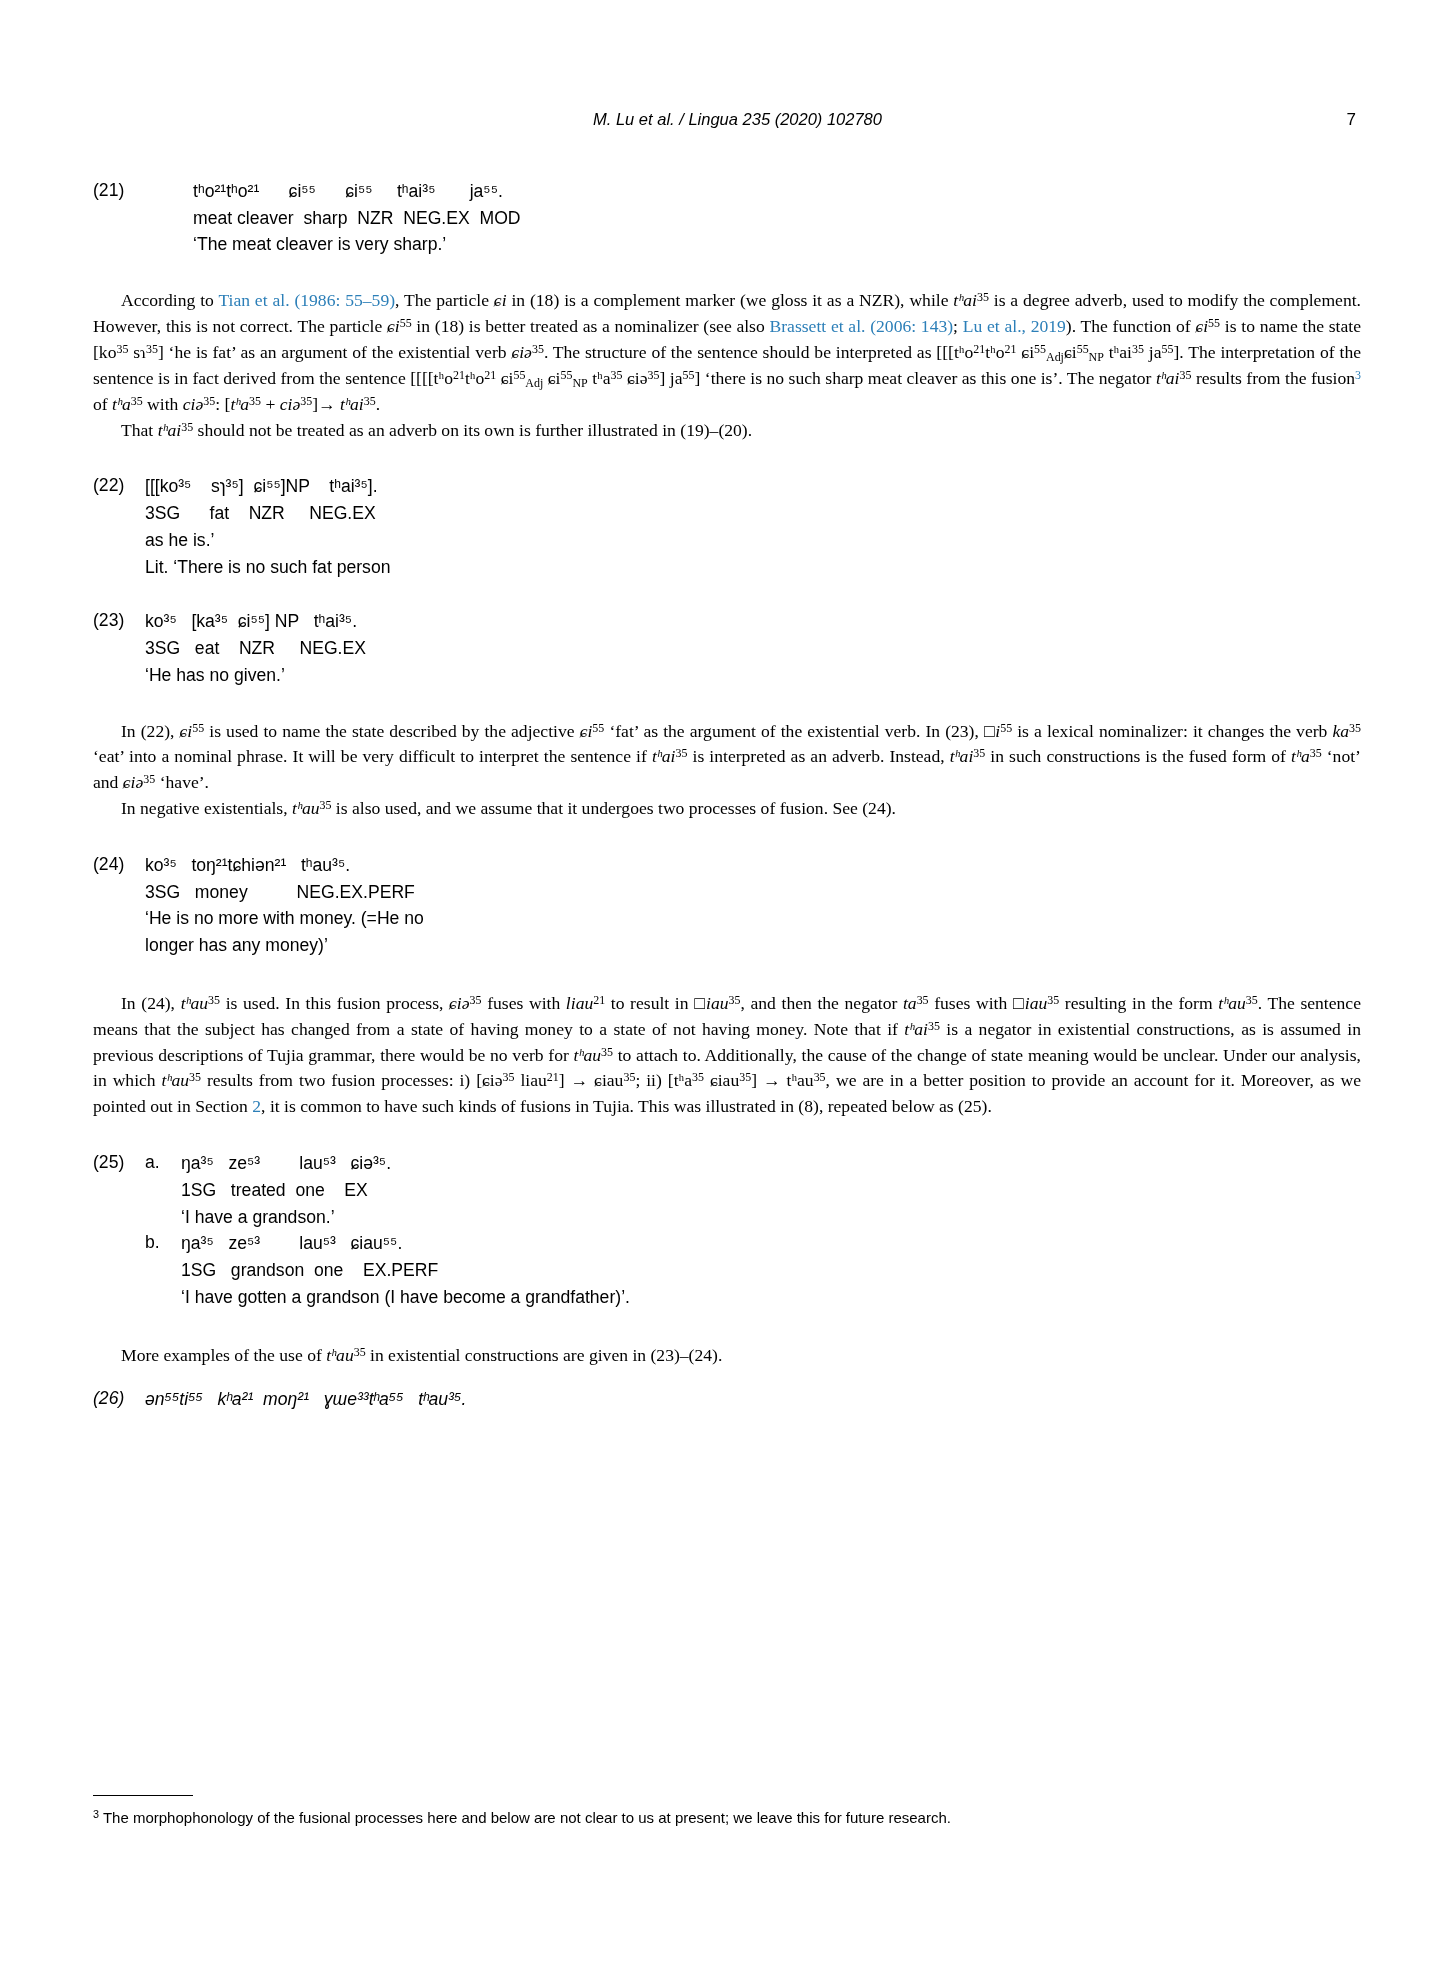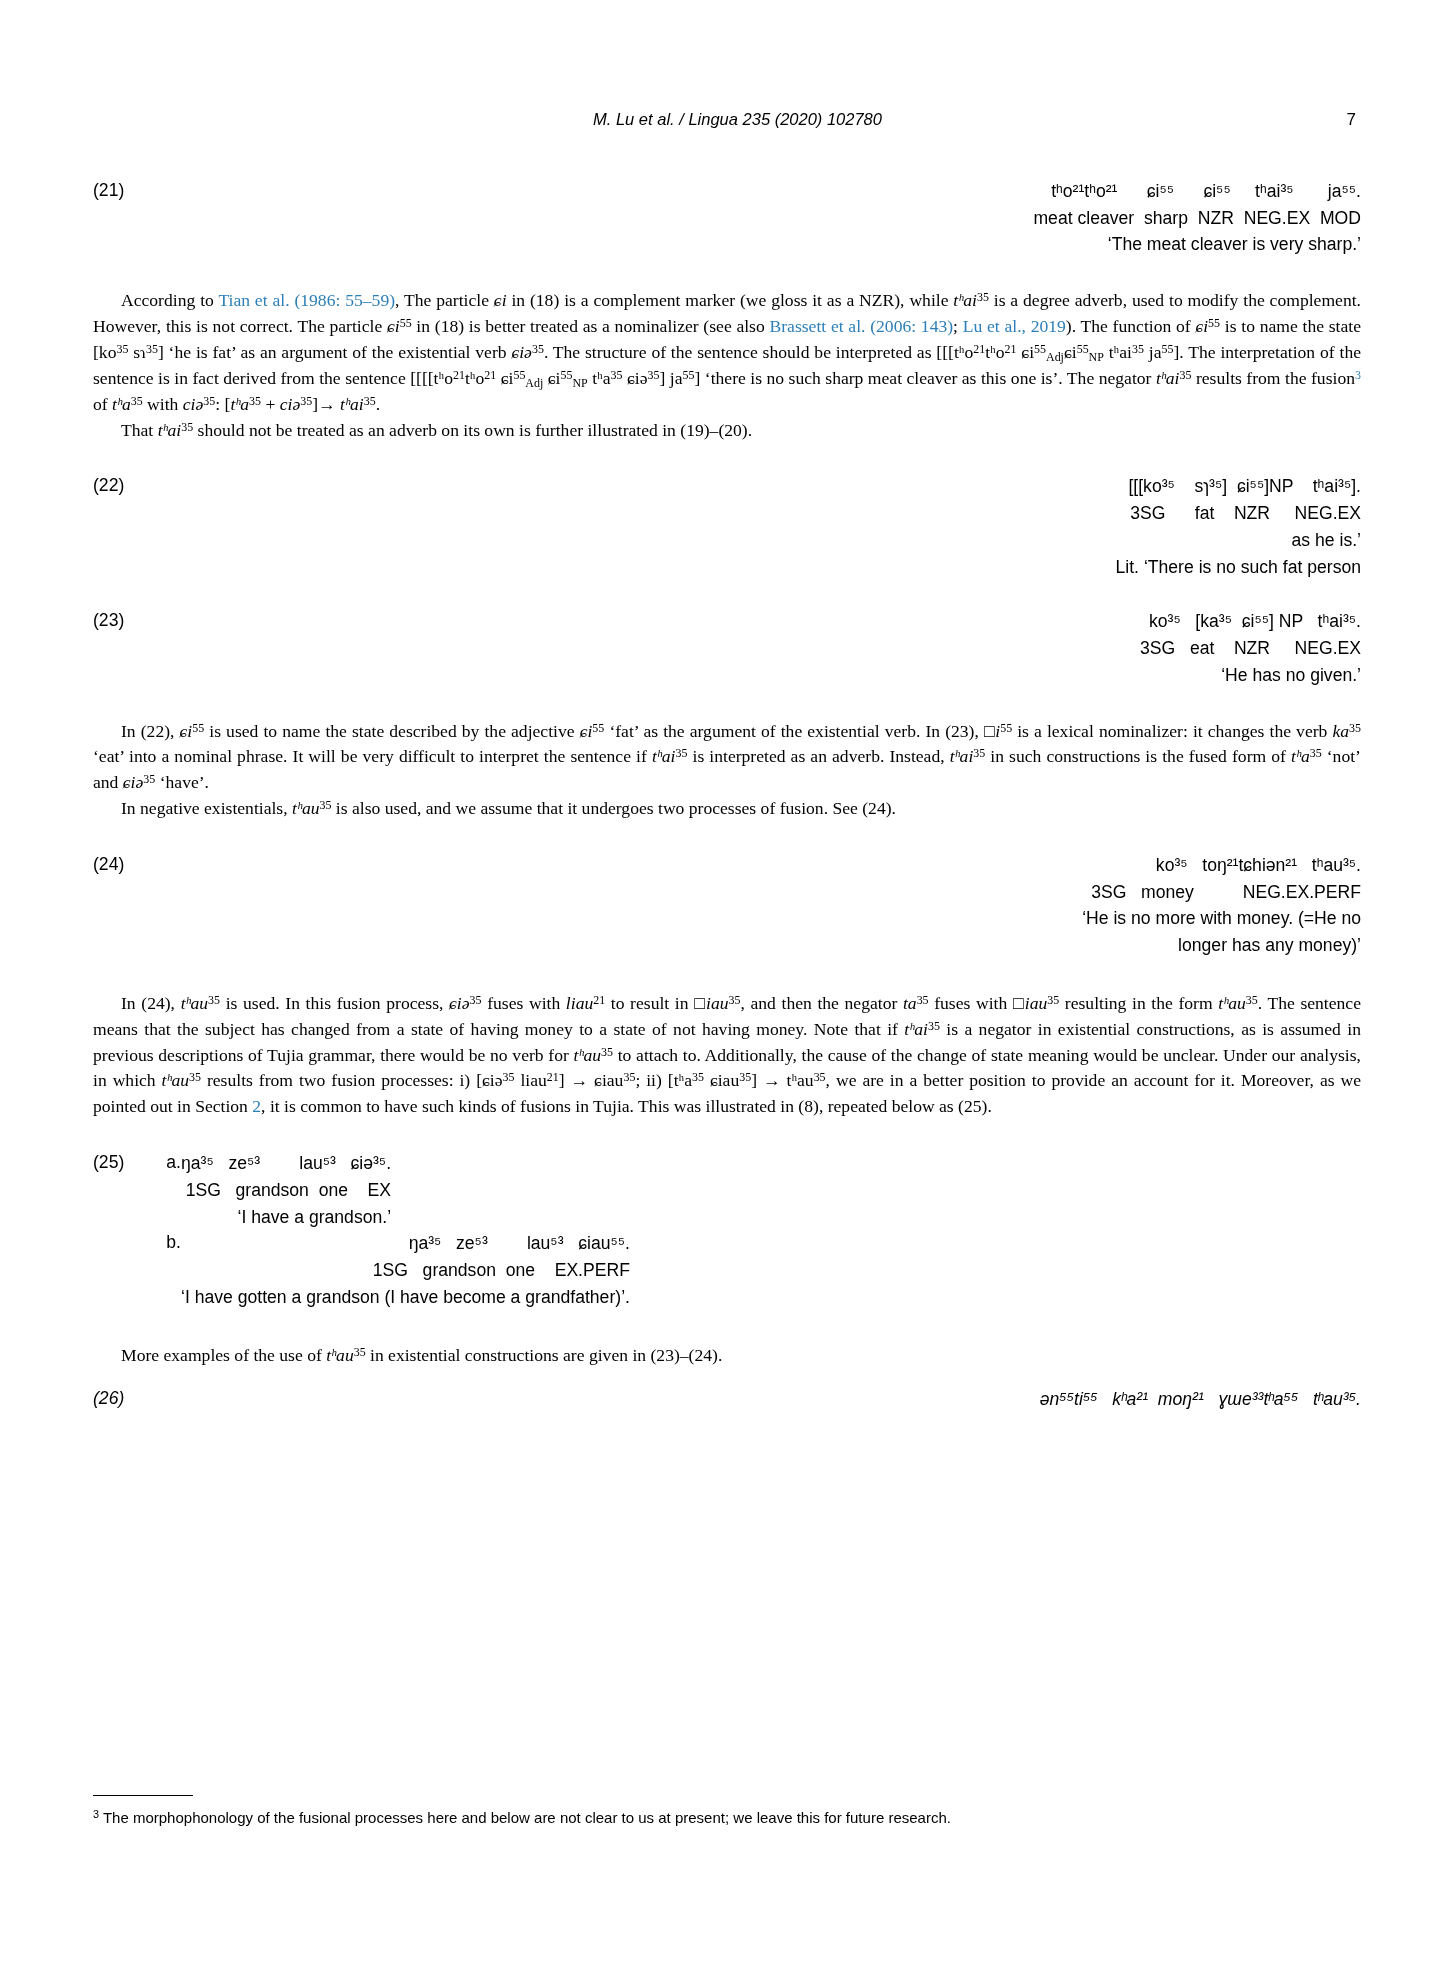--- a/index.html
+++ b/index.html
@@ -90,21 +90,20 @@
     display: flex;
     align-items: flex-start;
   }
   .ex .num {
     width: 52px;
     flex: 0 0 52px;
     white-space: nowrap;
   }
   .ex .content {
     flex: 1 1 auto;
-    text-align: right;
   }
   .ex-line {
     white-space: pre;
     line-height: 1.52;
   }
   .sub-ex {
     display: flex;
     align-items: flex-start;
   }
   .sub-ex .letter {
@@ -203,21 +202,21 @@
       <span>In (24), </span><i>tʰau</i><sup>35</sup><span> is used. In this fusion process, </span><i>ɕiə</i><sup>35</sup><span> fuses with </span><i>liau</i><sup>21</sup><span> to result in </span><span>□</span><i>iau</i><sup>35</sup><span>, and then the negator </span><i>ta</i><sup>35</sup><span> fuses with </span><span>□</span><i>iau</i><sup>35</sup><span> resulting in the form </span><i>tʰau</i><sup>35</sup><span>. The sentence means that the subject has changed from a state of having money to a state of not having money. Note that if </span><i>tʰai</i><sup>35</sup><span> is a negator in existential constructions, as is assumed in previous descriptions of Tujia grammar, there would be no verb for </span><i>tʰau</i><sup>35</sup><span> to attach to. Additionally, the cause of the change of state meaning would be unclear. Under our analysis, in which </span><i>tʰau</i><sup>35</sup><span> results from two fusion processes: i) [ɕiə</span><sup>35</sup><span> liau</span><sup>21</sup><span>] → ɕiau</span><sup>35</sup><span>; ii) [tʰa</span><sup>35</sup><span> ɕiau</span><sup>35</sup><span>] → tʰau</span><sup>35</sup><span>, we are in a better position to provide an account for it. Moreover, as we pointed out in Section </span><a class="lnk" href="#">2</a><span>, it is common to have such kinds of fusions in Tujia. This was illustrated in (8), repeated below as (25).</span>
     </p>
 
     <div class="ex" style="margin-top:30px;">
       <div class="num">(25)</div>
       <div class="content">
         <div class="sub-ex">
           <div class="letter">a.</div>
           <div>
             <div class="ex-line">ŋa³⁵   ze⁵³        lau⁵³   ɕiə³⁵.</div>
-            <div class="ex-line">1SG   grandson  one    EX</div>
+            <div class="ex-line">1SG   treated  one    EX</div>
             <div class="ex-line">‘I have a grandson.’</div>
           </div>
         </div>
         <div class="sub-ex">
           <div class="letter">b.</div>
           <div>
             <div class="ex-line">ŋa³⁵   ze⁵³        lau⁵³   ɕiau⁵⁵.</div>
             <div class="ex-line">1SG   grandson  one    EX.PERF</div>
             <div class="ex-line">‘I have gotten a grandson (I have become a grandfather)’.</div>
           </div>

